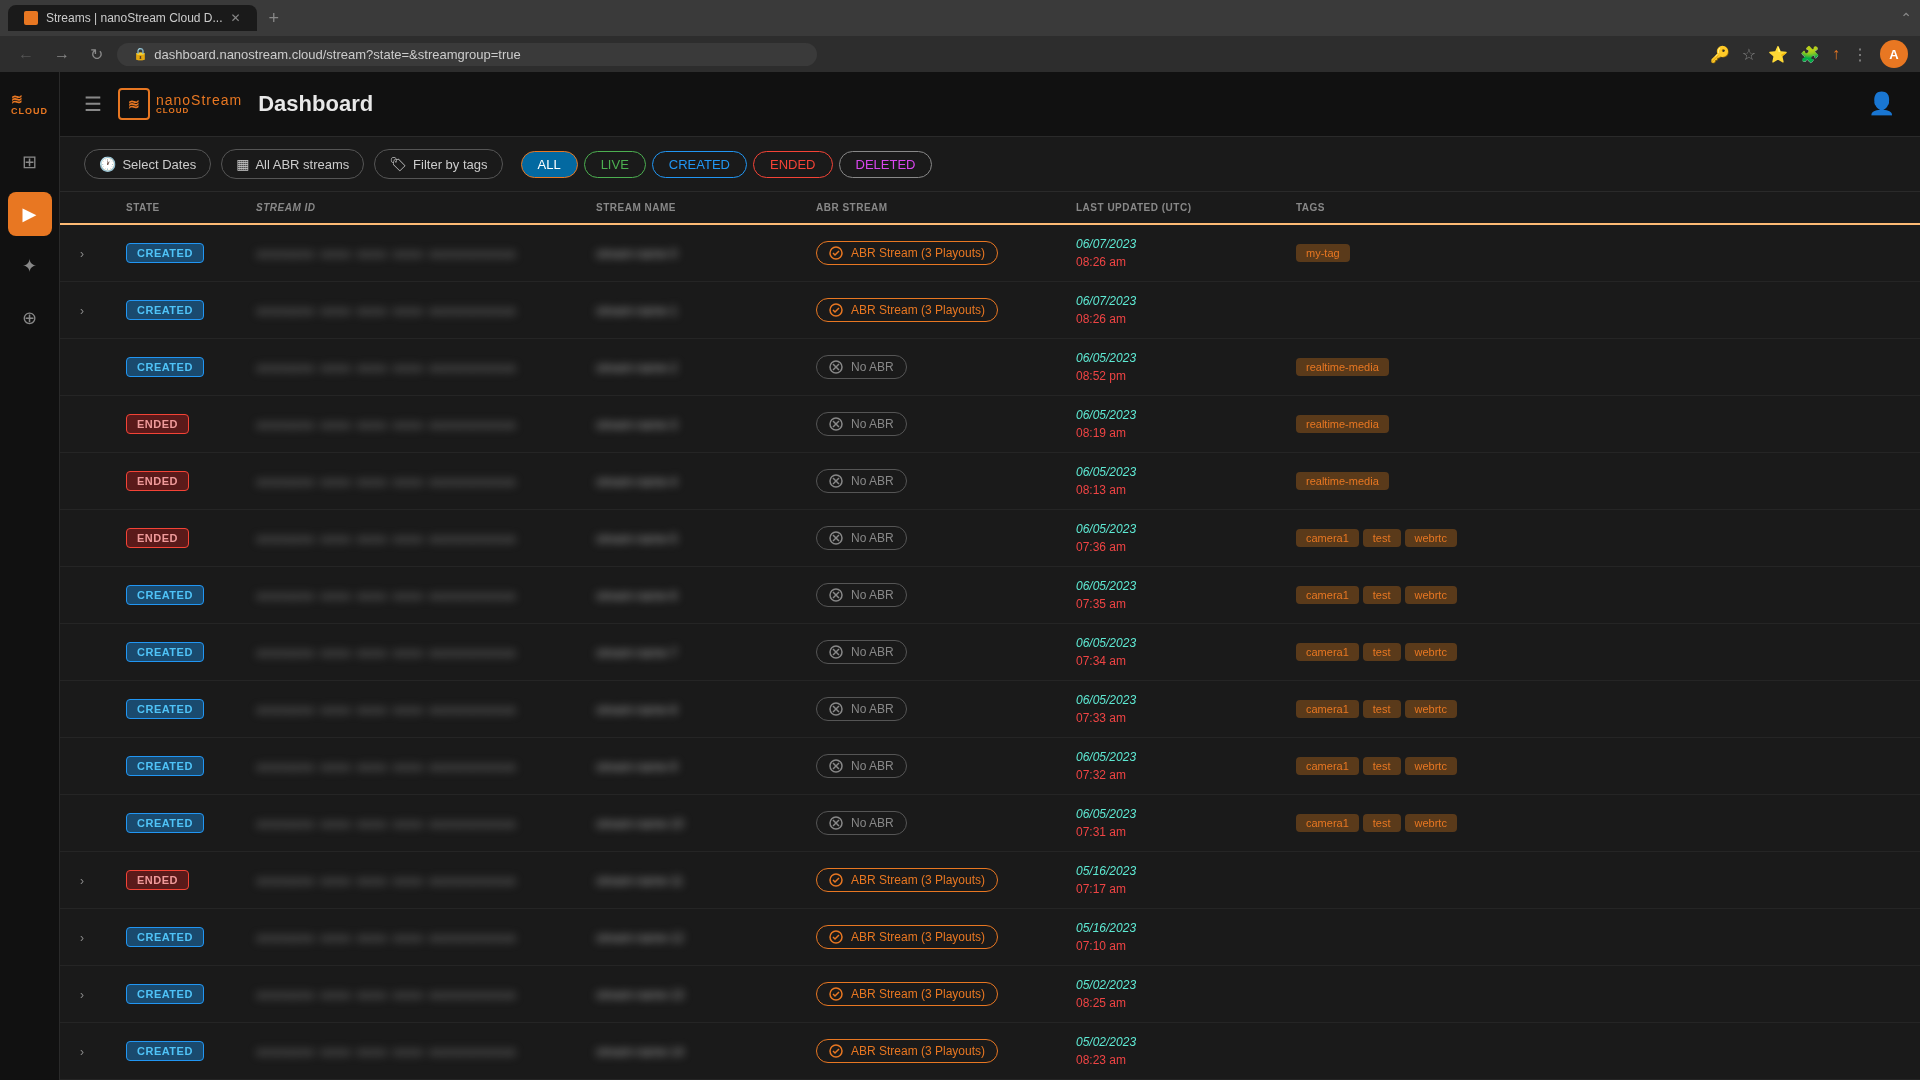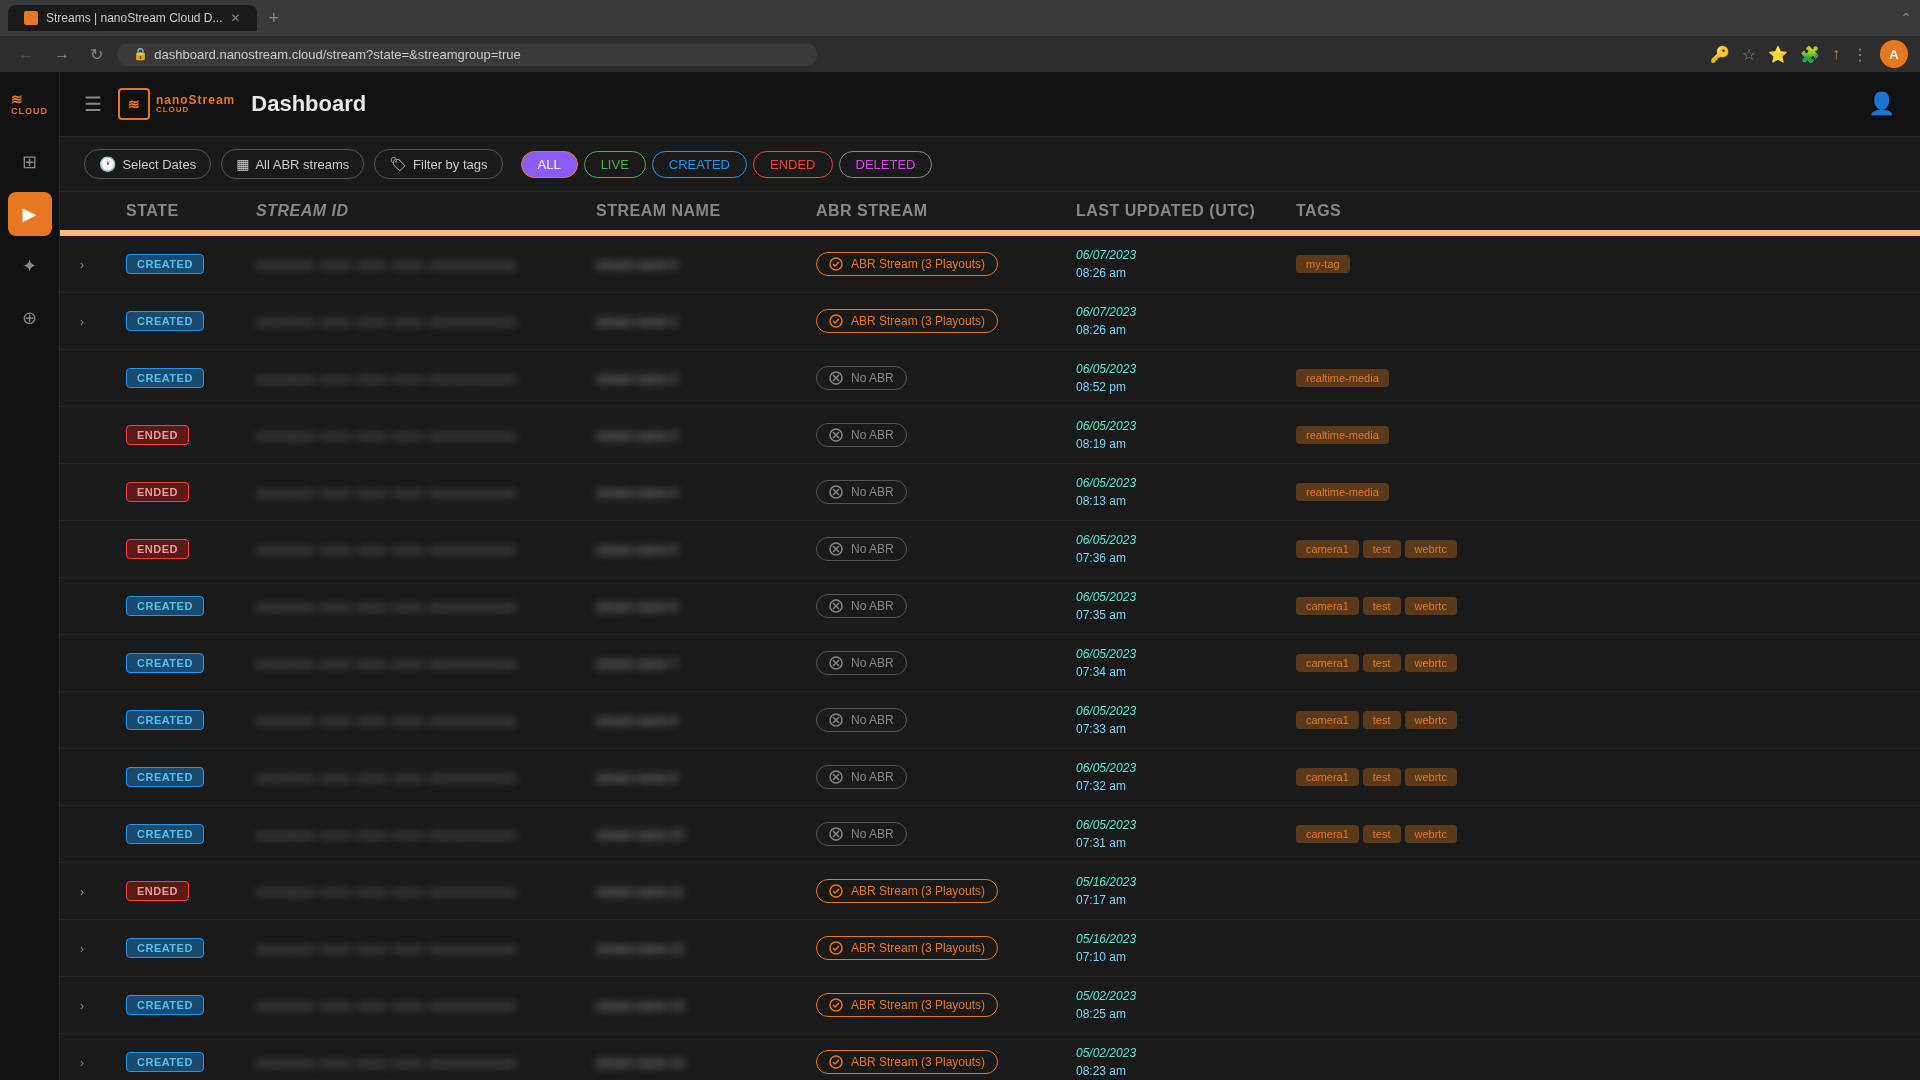--- a/index.html
+++ b/index.html
@@ -209,21 +209,21 @@
       padding: 5px 16px;
       border-radius: 16px;
       border: 1px solid #555;
       background: transparent;
       color: #ccc;
       font-size: 13px;
       cursor: pointer;
       font-weight: 500;
     }
     .filter-tab.active-all {
-      background: #8b5cf6;
+      background: #0369a1;
       border-color: #e87722;
       color: white;
     }
     .filter-tab.active-live {
       background: transparent;
       border-color: #4CAF50;
       color: #4CAF50;
     }
     .filter-tab.active-created {
       background: transparent;
@@ -251,27 +251,27 @@
     .table-container::-webkit-scrollbar-track { background: #1a1a1a; }
     .table-container::-webkit-scrollbar-thumb { background: #444; border-radius: 3px; }
 
     table {
       width: 100%;
       border-collapse: collapse;
     }
     thead th {
       background: #1a1a1a;
       color: #888;
-      font-size: 16px;
+      font-size: 10px;
       font-weight: 600;
       letter-spacing: 0.5px;
       text-transform: uppercase;
       padding: 10px 16px;
       text-align: left;
-      border-bottom: 6px solid #fdba74;
+      border-bottom: 2px solid #fdba74;
       position: sticky;
       top: 0;
       z-index: 10;
     }
     thead th:first-child { width: 50px; }
     thead th:nth-child(2) { width: 130px; }
     thead th:nth-child(3) { width: 340px; font-style: italic; }
     thead th:nth-child(4) { width: 220px; }
     thead th:nth-child(5) { width: 260px; }
     thead th:nth-child(6) { width: 220px; }
@@ -350,21 +350,21 @@
       display: inline-block;
       padding: 3px 10px;
       border-radius: 4px;
       background: #5a3a1a;
       color: #e87722;
       font-size: 11px;
       margin-right: 4px;
     }
     .time-text { color: #999; font-size: 12px; line-height: 1.5; }
     .time-date { color: #5eead4; font-style: italic; }
-    .time-hour { color: #7dd3fc; }
+    .time-hour { color: #ef4444; }
   </style>
 </head>
 <body>
 
 <div class="browser-chrome">
   <div class="browser-tab-bar">
     <div class="browser-tab">
       <span class="tab-favicon"></span>
       <span>Streams | nanoStream Cloud D...</span>
       <span class="tab-close">✕</span>
@@ -406,21 +406,21 @@
   </div>
 
   <div class="main">
 
     <div class="header">
       <span style="color:#888;font-size:20px;margin-right:16px;cursor:pointer;">☰</span>
 
       <div style="display:flex;align-items:center;gap:6px;margin-right:16px;">
         <div style="width:32px;height:32px;border:2px solid #e87722;border-radius:4px;display:flex;align-items:center;justify-content:center;color:#e87722;font-size:14px;font-weight:bold;">≋</div>
         <div style="line-height:1;">
-          <div style="color:#e87722;font-size:12px;letter-spacing:1px;font-weight:bold;">nanoStream</div>
+          <div style="color:#e87722;font-size:14px;letter-spacing:1px;font-weight:normal;">nanoStream</div>
           <div style="color:#e87722;font-size:8px;letter-spacing:1px;font-weight:bold;">CLOUD</div>
         </div>
       </div>
       <h1 class="header-title">Dashboard</h1>
       <span class="header-user">👤</span>
     </div>
 
     <div class="toolbar">
       <button class="toolbar-btn">
         <span class="btn-icon">🕐</span>

